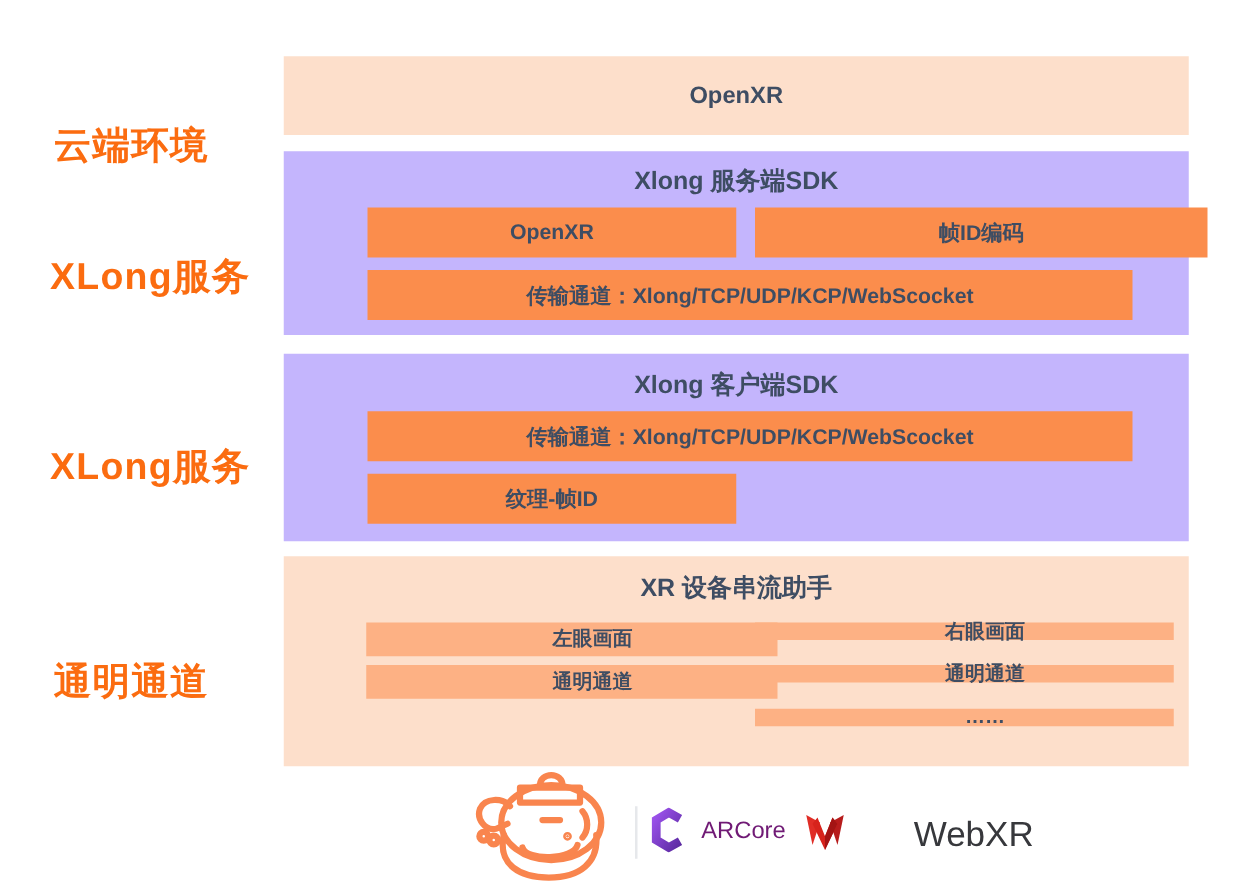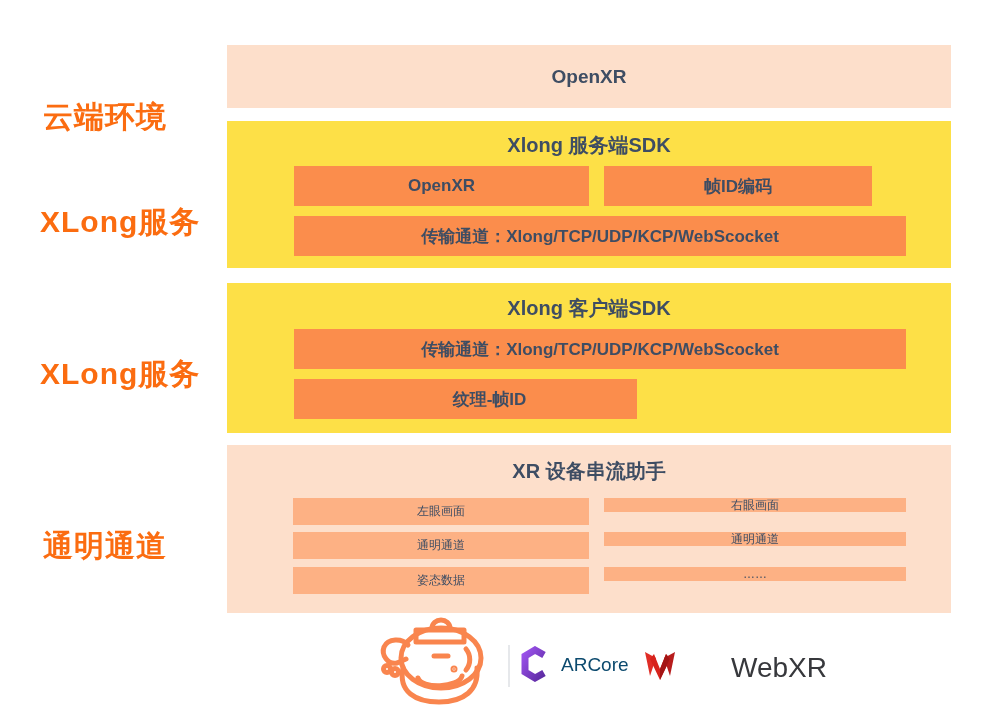--- a/index.html
+++ b/index.html
@@ -6,54 +6,54 @@
   .canvas {
     position:relative; width:1005px; height:709px; background:#ffffff;
     font-family:"Liberation Sans","DejaVu Sans",sans-serif; overflow:hidden;
   }
   .side-label {
     position:absolute; color:#FB6C10; font-weight:bold; font-size:30px;
     line-height:34px; letter-spacing:1px; white-space:nowrap;
   }
   .group { position:absolute; left:227px; width:724px; }
   .g-light  { background:#FDDFCB; }
-  .g-medium { background:#fde047; }
+  .g-medium { background:#c4b5fd; }
   .group-title {
     position:absolute; left:0; width:100%; text-align:center;
     color:#3E4D63; font-weight:bold; font-size:20px; line-height:24px;
   }
   .g1-title {
     position:absolute; left:0; top:0; width:100%; height:100%;
     display:flex; align-items:center; justify-content:center;
     color:#3E4D63; font-weight:bold; font-size:19px;
   }
   .cell {
     position:absolute; display:flex; align-items:center; justify-content:center;
     color:#3E4D63; white-space:nowrap;
   }
   .cell.orange { background:#FB8D4C; font-weight:bold; font-size:17px; }
-  .cell.soft   { background:#FDB184; font-weight:400;  font-size:12px; }
+  .cell.soft   { background:#FDB184; font-weight:700;  font-size:16px;padding-left:33px; }
 
   
   .g2-left  { left:67px;  top:45px; width:295px; height:40px; }
-  .g2-right { left:377px; top:45px; width:268px; height:40px; }
+  .g2-right { left:377px; top:45px; width:362px; height:40px; }
   .g2-wide  { left:67px;  top:95px; width:612px; height:40px; }
   
   .g3-wide  { left:67px;  top:46px; width:612px; height:40px; }
-  .g3-left  { left:67px;  top:96px; width:295px; height:40px;padding-left:48px; }
+  .g3-left  { left:67px;  top:96px; width:295px; height:40px; }
   .g3-right { left:377px; top:96px; width:302px; height:40px; }
   
   .g4-left  { left:66px;  width:296px; height:27px; }
   .g4-right { left:377px; width:302px; height:14px; }
   .row-1 { top:53px; } .row-2 { top:87px; } .row-3 { top:122px; }
 
   .footer-item { position:absolute; }
   .divider { position:absolute; width:2px; background:#E6E8EB; }
   .logo-text { position:absolute; font-size:19px; font-weight:500; white-space:nowrap; }
-  .arcore-text { color:#0c4a6e; }
+  .arcore-text { color:#701a75; }
   .webxr-text  { color:#37383C; font-size:28px;margin-left:48px; }
 </style>
 </head>
 <body>
 
 <div class="canvas">
 
   <div class="side-label" style="left:43px; top:100px;">云端环境</div>
   <div class="side-label" style="left:40px; top:205px;">XLong服务</div>
   <div class="side-label" style="left:40px; top:357px;">XLong服务</div>
@@ -75,21 +75,20 @@
     <div class="cell orange g3-wide">传输通道：Xlong/TCP/UDP/KCP/WebScocket</div>
     <div class="cell orange g3-left">纹理-帧ID</div>
   </div>
 
   <div class="group g-light" style="top:445px; height:168px;">
     <div class="group-title" style="top:14px;">XR 设备串流助手</div>
     <div class="cell soft g4-left row-1">左眼画面</div>
     <div class="cell soft g4-right row-1">右眼画面</div>
     <div class="cell soft g4-left row-2">通明通道</div>
     <div class="cell soft g4-right row-2">通明通道</div>
-    <div class="cell soft g4-left row-3">姿态数据</div>
     <div class="cell soft g4-right row-3">……</div>
   </div>
 
   <div class="footer-item" style="left:378px; top:616px; width:112px; height:92px;">
     <svg width="112" height="92" viewBox="0 0 112 92" fill="none" stroke="#F9854E" stroke-width="5" stroke-linecap="round" stroke-linejoin="round">
       <ellipse cx="63" cy="42" rx="40" ry="30"></ellipse>
       <path d="M25,52 C20,76 38,86 61,86 C86,86 101,74 99,52"></path>
       <path d="M40,62 C43,73 81,72 84,60"></path>
       <path d="M54,12 a9,8 0 0 1 18,0"></path>
       <rect x="38" y="14" width="48" height="12"></rect>

